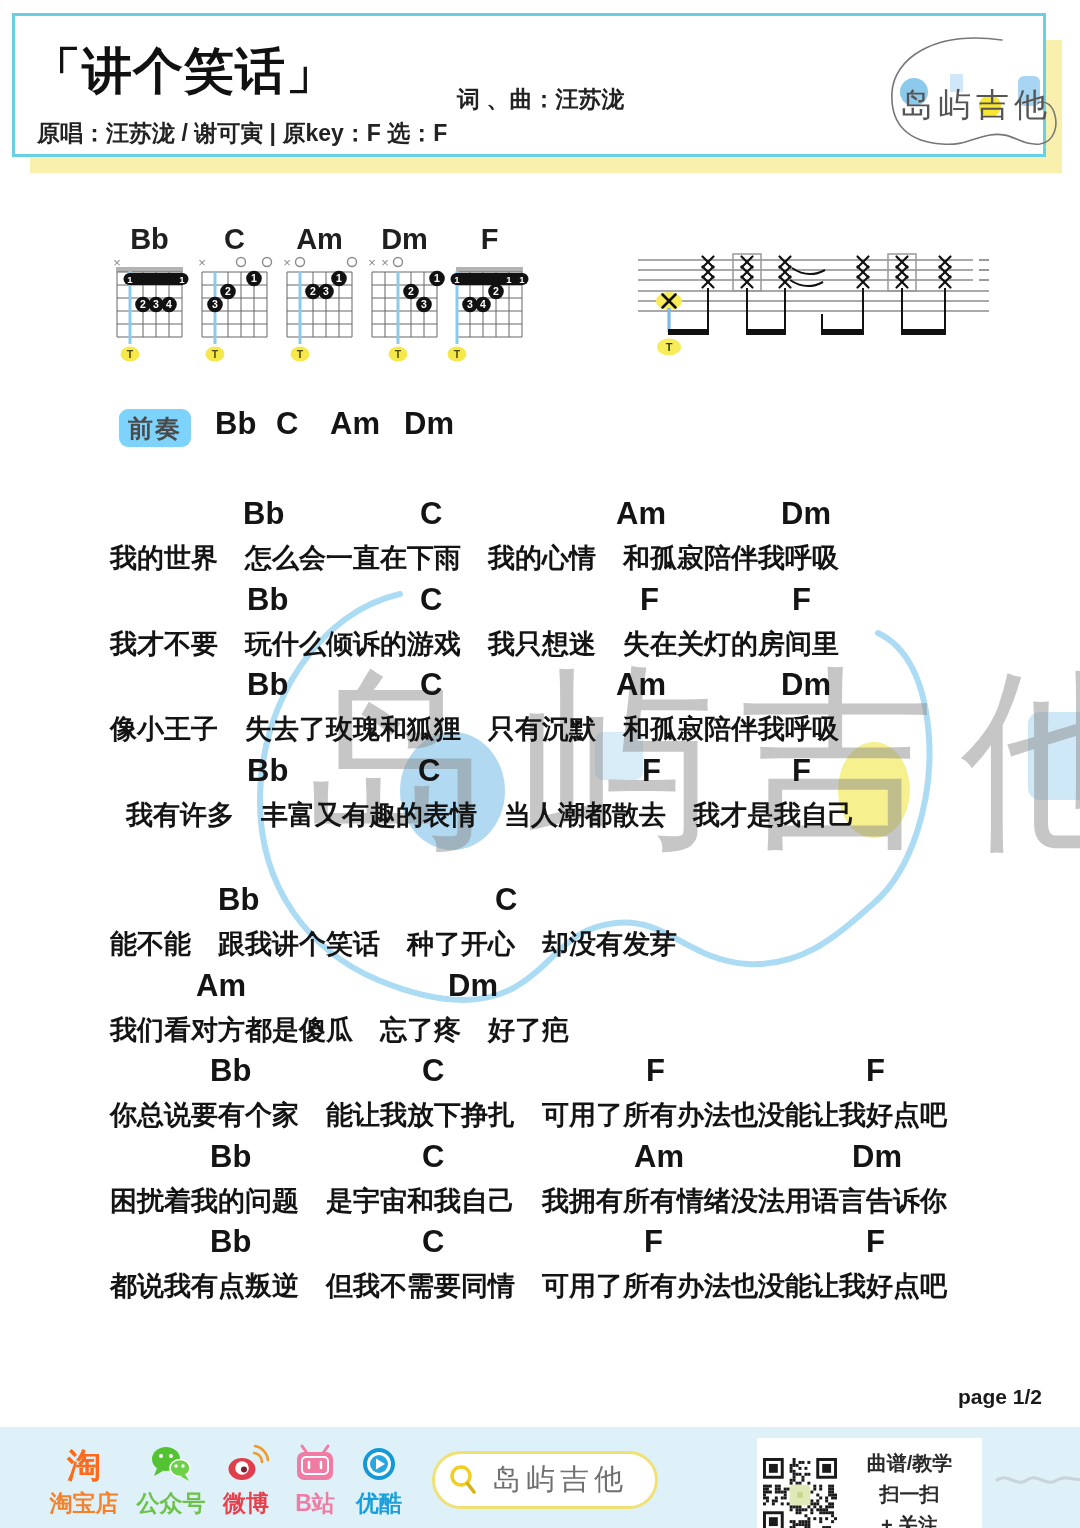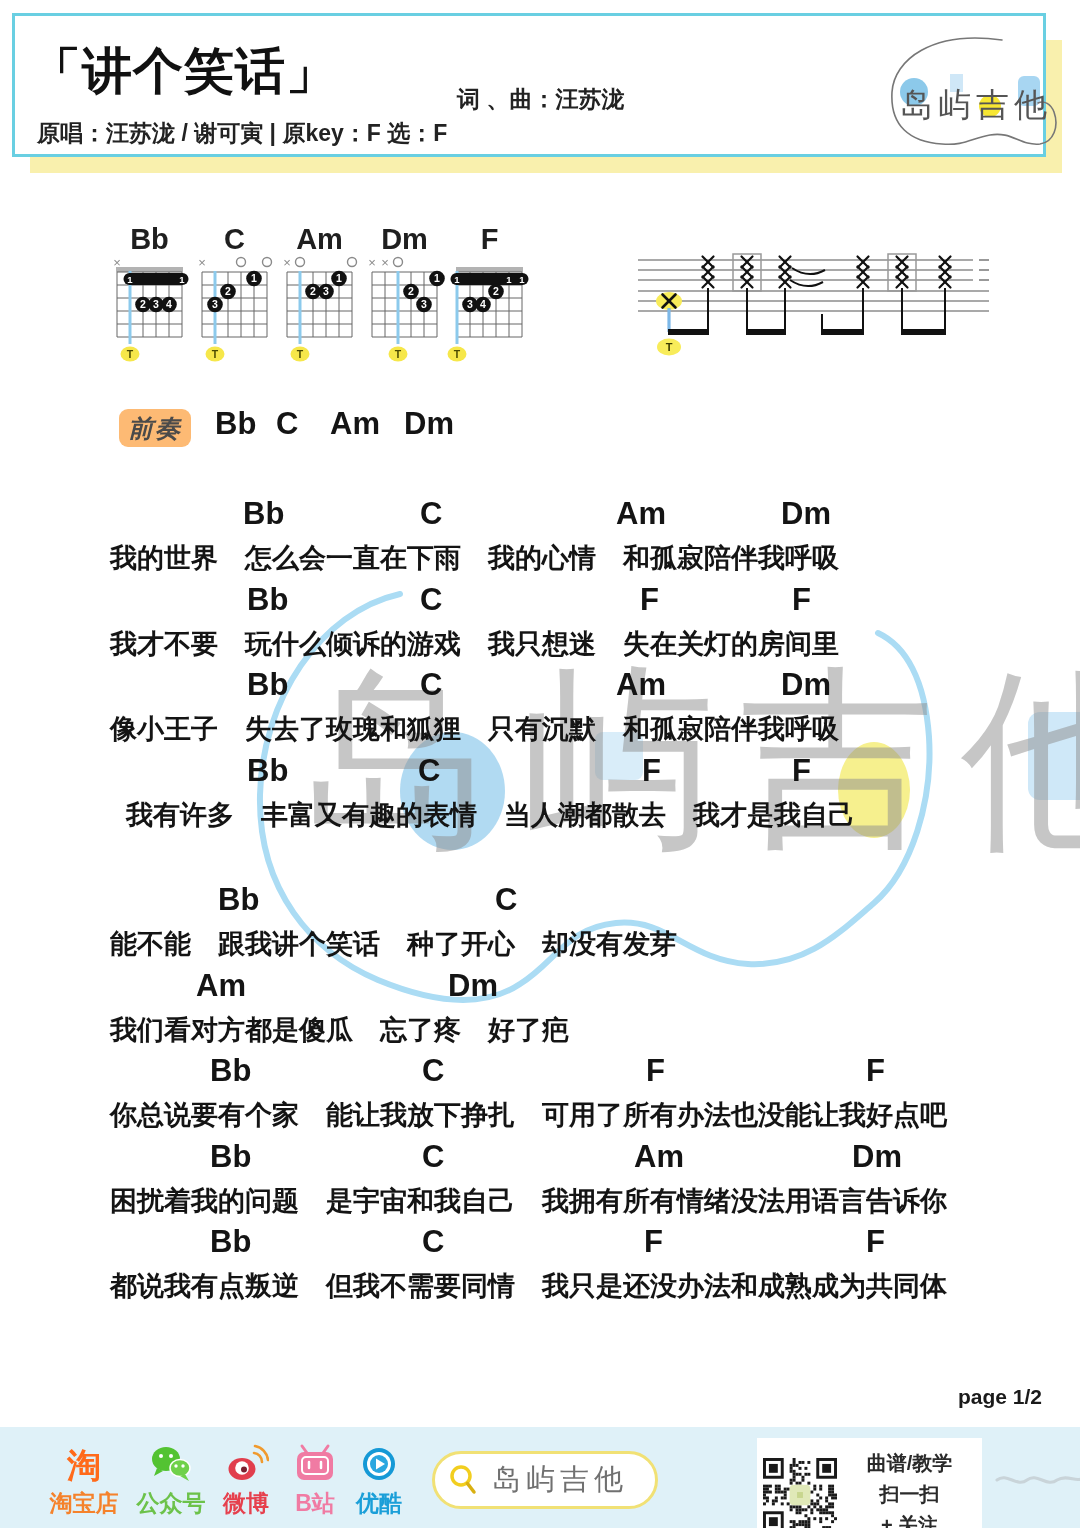--- a/index.html
+++ b/index.html
@@ -14,21 +14,21 @@
   #songMeta{left:22px;top:102px;font-size:23px;font-weight:600;color:#222;}
   #brandLogo{left:872px;top:26px;z-index:3;}
   
   #wmLayer{left:0;top:0;width:1080px;height:1528px;z-index:1;pointer-events:none;}
   #wmText{position:absolute;left:298px;top:662px;font-size:195px;letter-spacing:26px;color:#8e8e8e;opacity:.5;font-weight:400;white-space:nowrap;line-height:1;}
   .blob{position:absolute;}
   
   #content{left:0;top:0;width:1080px;height:1528px;z-index:2;}
   .chord-cell{position:absolute;top:226px;width:85px;}
   .chord-name{width:85px;height:28px;text-align:center;font-size:29px;font-weight:600;color:#1f1f1f;line-height:26px;}
-  #introBadge{left:119px;top:409px;width:72px;height:38px;background:#fdba74;border-radius:9px;text-align:center;line-height:38px;font-size:25px;font-weight:600;color:#4a4a4a;letter-spacing:2px;font-style:italic;}
+  #introBadge{left:119px;top:409px;width:72px;height:38px;background:#7dd3fc;border-radius:9px;text-align:center;line-height:38px;font-size:25px;font-weight:600;color:#4a4a4a;letter-spacing:2px;}
   .chord-label{position:absolute;font-size:31px;font-weight:600;color:#141414;line-height:1;}
   .lyric-text{position:absolute;left:110px;font-size:27px;font-weight:600;color:#141414;line-height:1.2;white-space:nowrap;}
   #pageLabel{left:958px;top:1385px;font-size:21px;font-weight:600;color:#1a1a1a;}
   
   #footerBar{left:0;top:1427px;width:1080px;height:101px;background:#dff1f8;z-index:2;}
   .social{position:absolute;top:14px;width:78px;display:flex;flex-direction:column;align-items:center;cursor:pointer;}
   .social-label{font-size:23px;font-weight:700;margin-top:1px;}
   #searchBar{position:absolute;left:432px;top:24px;width:226px;height:58px;background:#fff;border:3px solid #f1e175;border-radius:29px;display:flex;align-items:center;padding-left:13px;cursor:pointer;}
   #searchText{font-size:29px;color:#707070;letter-spacing:5px;margin-left:12px;font-weight:500;}
   #qrPanel{position:absolute;left:757px;top:11px;width:225px;height:113px;background:#fff;display:flex;align-items:center;}
@@ -314,21 +314,21 @@
         <div class="lyric-text" style="top: 1099px;">你总说要有个家　能让我放下挣扎　可用了所有办法也没能让我好点吧</div>
         <span class="chord-label" style="left: 210px; top: 1141px;">Bb</span>
         <span class="chord-label" style="left: 422px; top: 1141px;">C</span>
         <span class="chord-label" style="left: 634px; top: 1141px;">Am</span>
         <span class="chord-label" style="left: 852px; top: 1141px;">Dm</span>
         <div class="lyric-text" style="top: 1185px;">困扰着我的问题　是宇宙和我自己　我拥有所有情绪没法用语言告诉你</div>
         <span class="chord-label" style="left: 210px; top: 1226px;">Bb</span>
         <span class="chord-label" style="left: 422px; top: 1226px;">C</span>
         <span class="chord-label" style="left: 644px; top: 1226px;">F</span>
         <span class="chord-label" style="left: 866px; top: 1226px;">F</span>
-        <div class="lyric-text" style="top: 1270px;">都说我有点叛逆　但我不需要同情　我只是还没办法和成熟成为共同体</div>
+        <div class="lyric-text" style="top: 1270px;">都说我有点叛逆　但我不需要同情　可用了所有办法也没能让我好点吧</div>
       </div>
 
     <div id="pageLabel" class="abs">page 1/2</div>
   </div>
 
   <div id="footerBar" class="abs">
     <div id="socialRow">
         <div class="social" style="left: 45px;">
           <svg width="46" height="46" viewBox="0 0 46 46">
             <text x="23" y="36" font-size="34" font-weight="900" fill="#ff6a1a" text-anchor="middle">淘</text>

